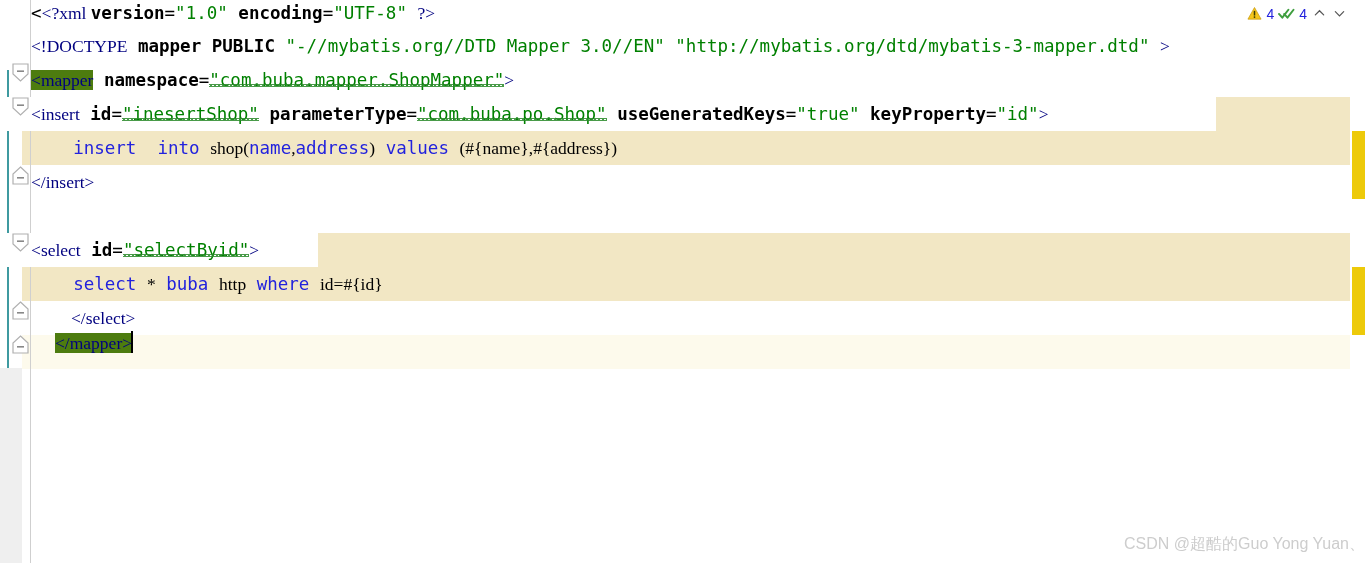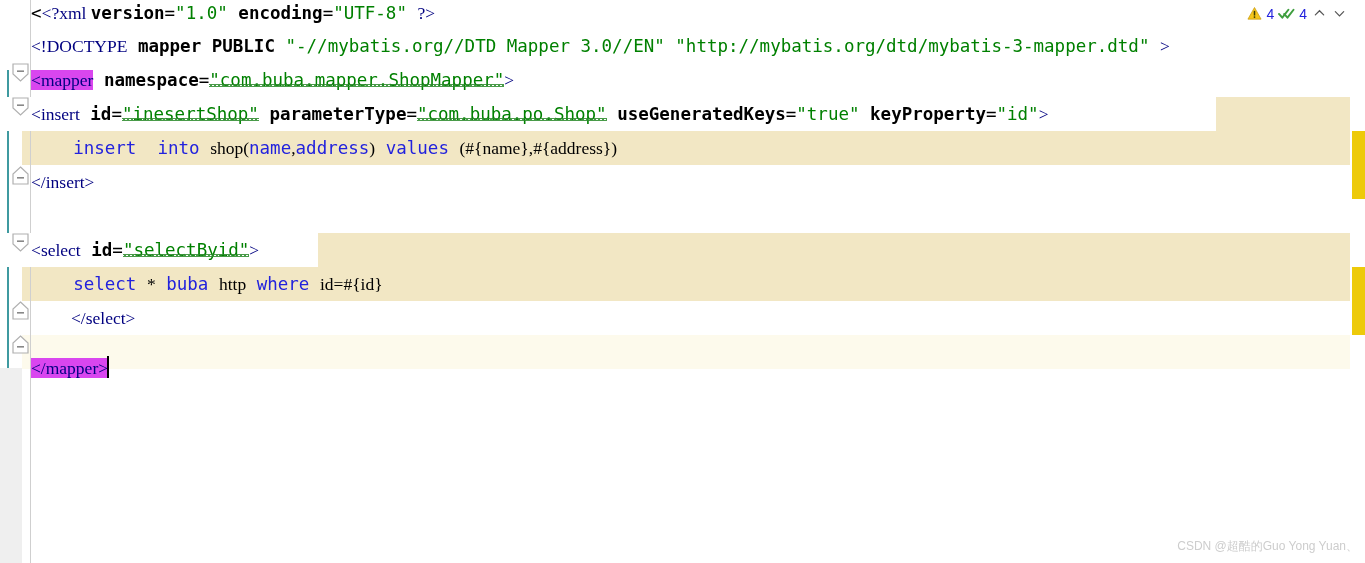--- a/index.html
+++ b/index.html
@@ -96,21 +96,21 @@
   
   .band {
     position: absolute;
     height: 34px;
     z-index: 2;
   }
   .band-beige   { background: #f2e7c4; }
   .band-cream   { background: #fdfaec; }
 
   
-  .chip-teal { background: #d946ef; }
+  .chip-teal { background: #4d7c0f; }
   .chip-white { background: #ffffff; }
 
   
   .c-punct   { color: #000000; }
   .c-tag     { color: #000080; font-family: Liberation Serif, serif; }
   .c-attr    { color: #000000; font-weight: bold; }
   .c-str     { color: #008000; }
   .c-kw      { color: #2222dd; }
   .c-plain   { color: #000000; font-family: Liberation Serif, serif; }
 
@@ -177,24 +177,24 @@
   .insp-icon { display:flex; align-items:center; }
   .chev {
     width: 16px; height: 16px;
     display: flex; align-items: center; justify-content: center;
     color: #666;
   }
 
   
   .watermark {
     position: absolute;
-    right: 7px;
+    right: 0;
     bottom: 8px;
     font-family: "Liberation Sans", sans-serif;
-    font-size: 12px;
+    font-size: 16px;
     color: #cdcdcd;
     z-index: 20;
     white-space: nowrap;
   }
 </style>
 </head>
 <body>
 
 <div id="editor-root">
 
@@ -260,21 +260,21 @@
     <div class="line" style="top:131px;"><span class="txt"><span>    </span><span class="c-kw">insert</span><span>  </span><span class="c-kw">into</span><span> </span><span class="c-plain">shop(</span><span class="c-kw">name</span><span class="c-plain">,</span><span class="c-kw">address</span><span class="c-plain">)</span><span> </span><span class="c-kw">values</span><span> </span><span class="c-plain">(#{name},#{address})</span></span></div>
 
     <div class="line" style="top:165px;"><span class="txt"><span class="c-tag">&lt;/insert&gt;</span></span></div>
 
     <div class="line" style="top:233px;"><span class="txt chip-white"><span class="c-tag">&lt;</span><span class="c-tag">select</span><span> </span><span class="c-attr">id</span><span class="c-punct">=</span><span class="c-str squiggle">"selectByid"</span><span class="c-tag">&gt;</span></span></div>
 
     <div class="line" style="top:267px;"><span class="txt"><span>    </span><span class="c-kw">select</span><span> </span><span class="c-plain">*</span><span> </span><span class="c-kw">buba</span><span> </span><span class="c-plain">http</span><span> </span><span class="c-kw">where</span><span> </span><span class="c-plain">id=#{id}</span></span></div>
 
     <div class="line" style="top:301px;padding-left:40px;"><span class="txt"><span class="c-tag">&lt;/select&gt;</span></span></div>
 
-    <div class="line" style="top:351px;"><span class="txt"><span class="chip-teal"><span class="c-tag">&lt;/</span><span class="c-tag">mapper</span><span class="c-tag">&gt;</span></span><span class="caret"></span></span></div>
+    <div class="line" style="top:326px;padding-left:24px;"><span class="txt"><span class="chip-teal"><span class="c-tag">&lt;/</span><span class="c-tag">mapper</span><span class="c-tag">&gt;</span></span><span class="caret"></span></span></div>
 
   </div>
 
   <div class="inspect-bar">
     <div class="marker" style="top:131px; height:68px;"></div>
     <div class="marker" style="top:267px; height:68px;"></div>
   </div>
 
   <div class="inspection-widget">
     <span class="insp-icon">

